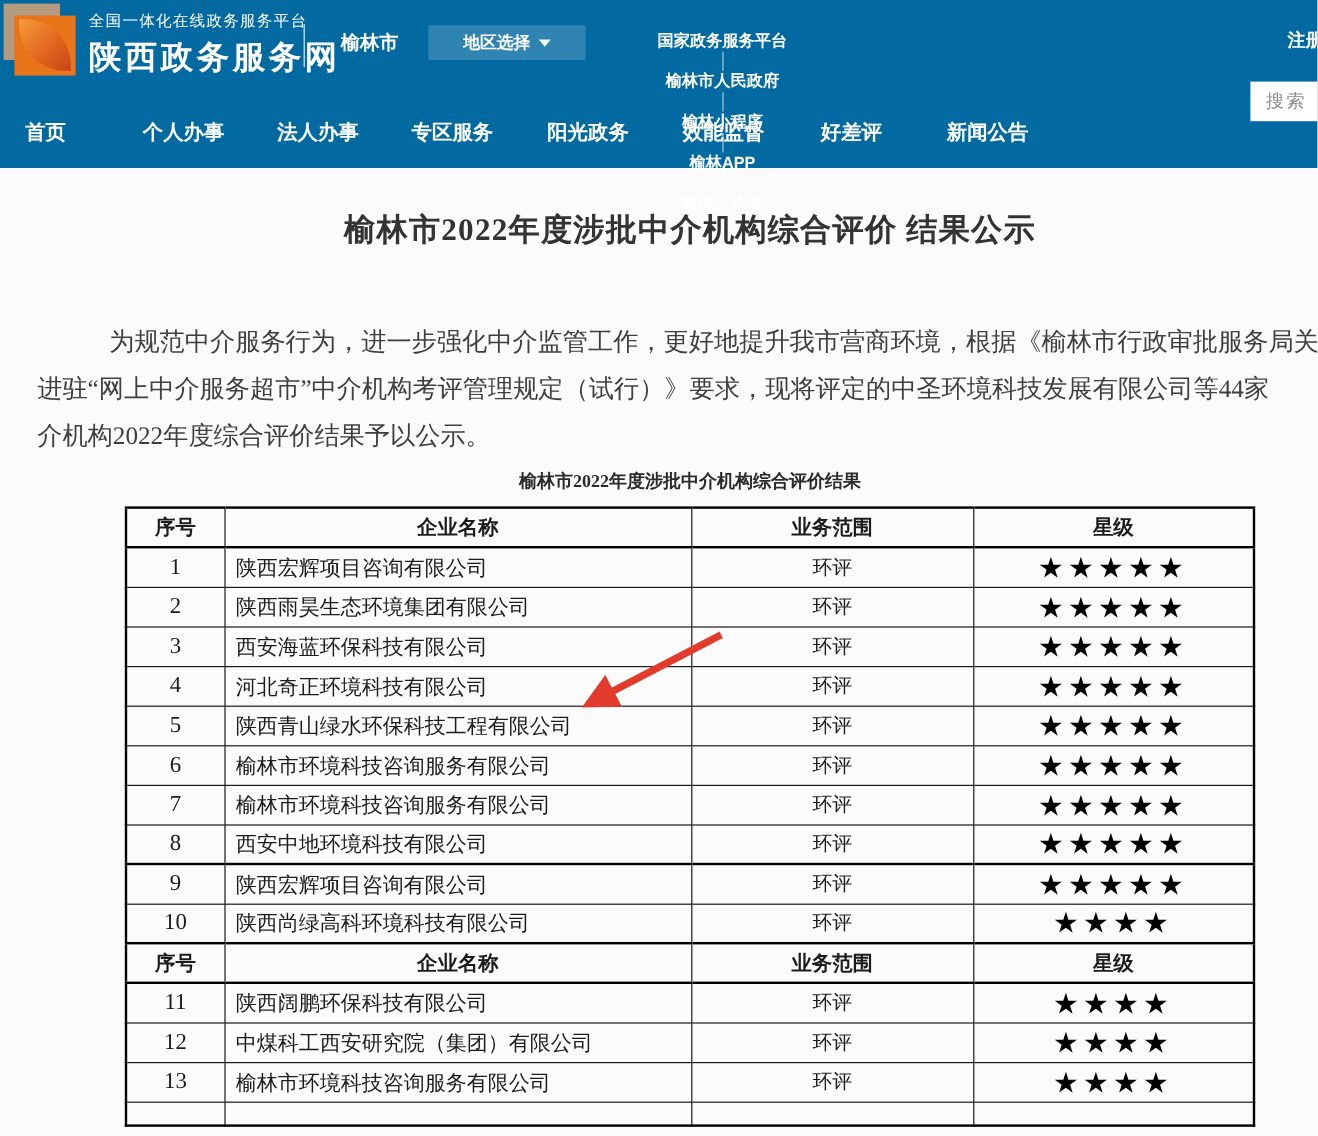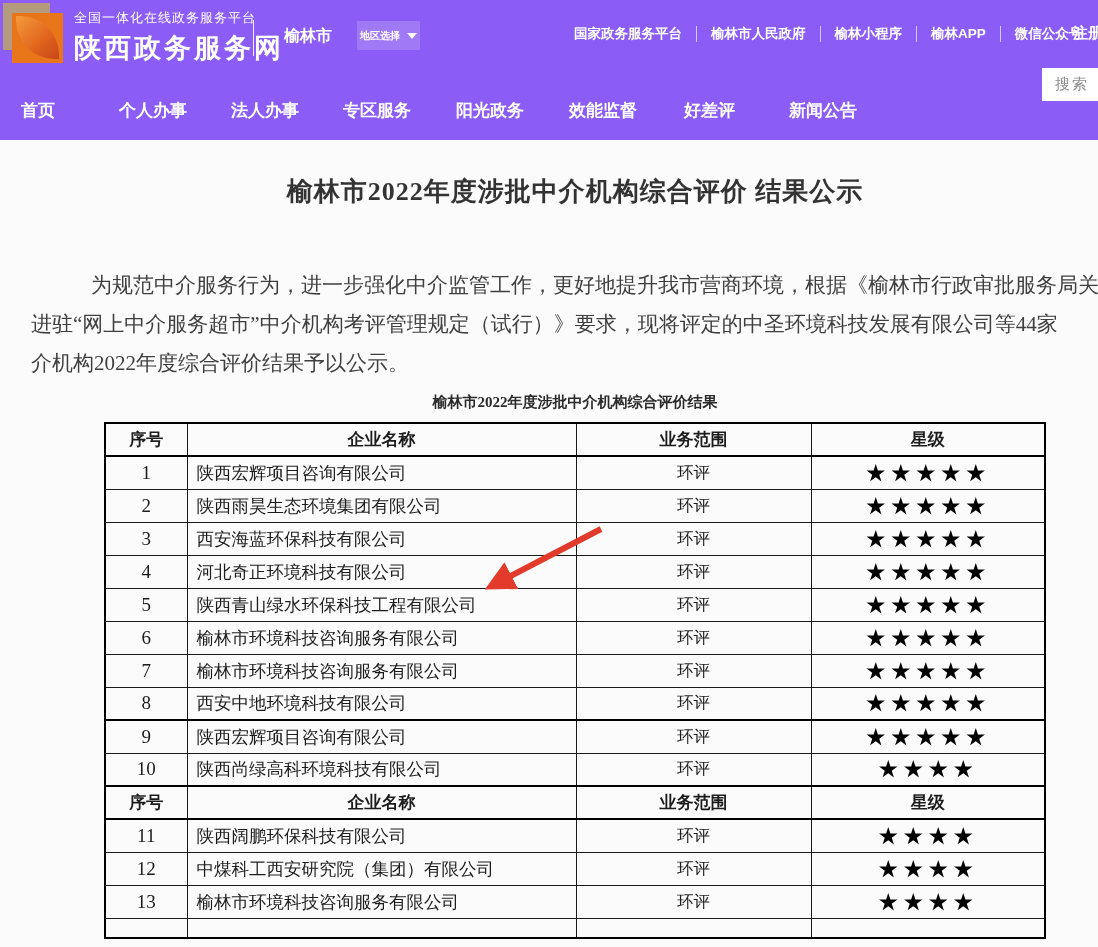--- a/index.html
+++ b/index.html
@@ -4,46 +4,46 @@
 <style>
   * { margin:0; padding:0; box-sizing:border-box; }
   html,body { width:1098px; height:947px; overflow:hidden; }
   body {
     font-family:"Liberation Sans","DejaVu Sans",sans-serif;
     background:#fbfbfb;
     position:relative;
   }
 
   
-  .site-header { background:#8b5cf6; height:140px; position:relative; color:#fff; }
+  .site-header { background:#0369a1; height:140px; position:relative; color:#fff; }
   .topbar { position:relative; height:80px; }
 
   .logo { position:absolute; left:3px; top:3px; width:60px; height:60px; }
   .logo .sq-tan { position:absolute; left:0; top:0; width:47px; height:47px; background:#b49a7f; }
   .logo .sq-orange { position:absolute; left:9px; top:10px; width:51px; height:50px; background:#e8751a; }
   .logo .leaf { position:absolute; left:13px; top:13px; width:43px; height:43px;
       background:linear-gradient(135deg,#f59b3c 0%,#e0641c 60%,#c8441a 100%);
       border-radius:0 90% 0 90%; }
 
   .brand-text { position:absolute; left:74px; top:9px; }
   .brand-platform { font-size:13px; letter-spacing:1px; }
   .brand-site { font-size:27px; font-weight:bold; letter-spacing:3px; margin-top:3px; }
 
   .v-divider { position:absolute; left:253px; top:20px; width:1px; height:36px; background:rgba(255,255,255,.85); }
 
   .city-name { position:absolute; left:284px; top:26px; font-size:16px; font-weight:bold; }
 
-  .region-btn { position:absolute; left:357px; top:21px; height:29px; padding:0 3px;
-      background:rgba(255,255,255,.18); border:none; color:#fff; font-size:10px; font-weight:bold;
+  .region-btn { position:absolute; left:357px; top:21px; height:29px; padding:0 29px;
+      background:rgba(255,255,255,.18); border:none; color:#fff; font-size:14px; font-weight:bold;
       display:flex; align-items:center; gap:7px; cursor:pointer; border-radius:1px;
       font-family:inherit; }
   .caret-down { width:0; height:0; border-left:5px solid transparent; border-right:5px solid transparent;
       border-top:6px solid rgba(255,255,255,.95); display:inline-block; }
 
-  .quick-links { position:absolute; left:574px; top:25px; display:flex; align-items:center; }
+  .quick-links { position:absolute; left:548px; top:25px; display:flex; align-items:center;flex-direction:column; }
   .quick-links a { color:#fff; text-decoration:none; font-size:13.5px; font-weight:bold; white-space:nowrap; }
   .ql-sep { width:1px; height:16px; background:rgba(255,255,255,.65); margin:0 14px; }
 
   .register-link { position:absolute; left:1073px; top:24px; color:#fff; font-size:15px;
       font-weight:bold; text-decoration:none; white-space:nowrap; }
 
   
   .main-nav { position:relative; height:60px; display:flex; align-items:center; }
   .main-nav a { color:#fff; font-size:17px; font-weight:bold; text-decoration:none; white-space:nowrap; }
   .nav-0{margin-left:21px;} .nav-1{margin-left:64px;} .nav-2{margin-left:44px;} .nav-3{margin-left:44px;}

